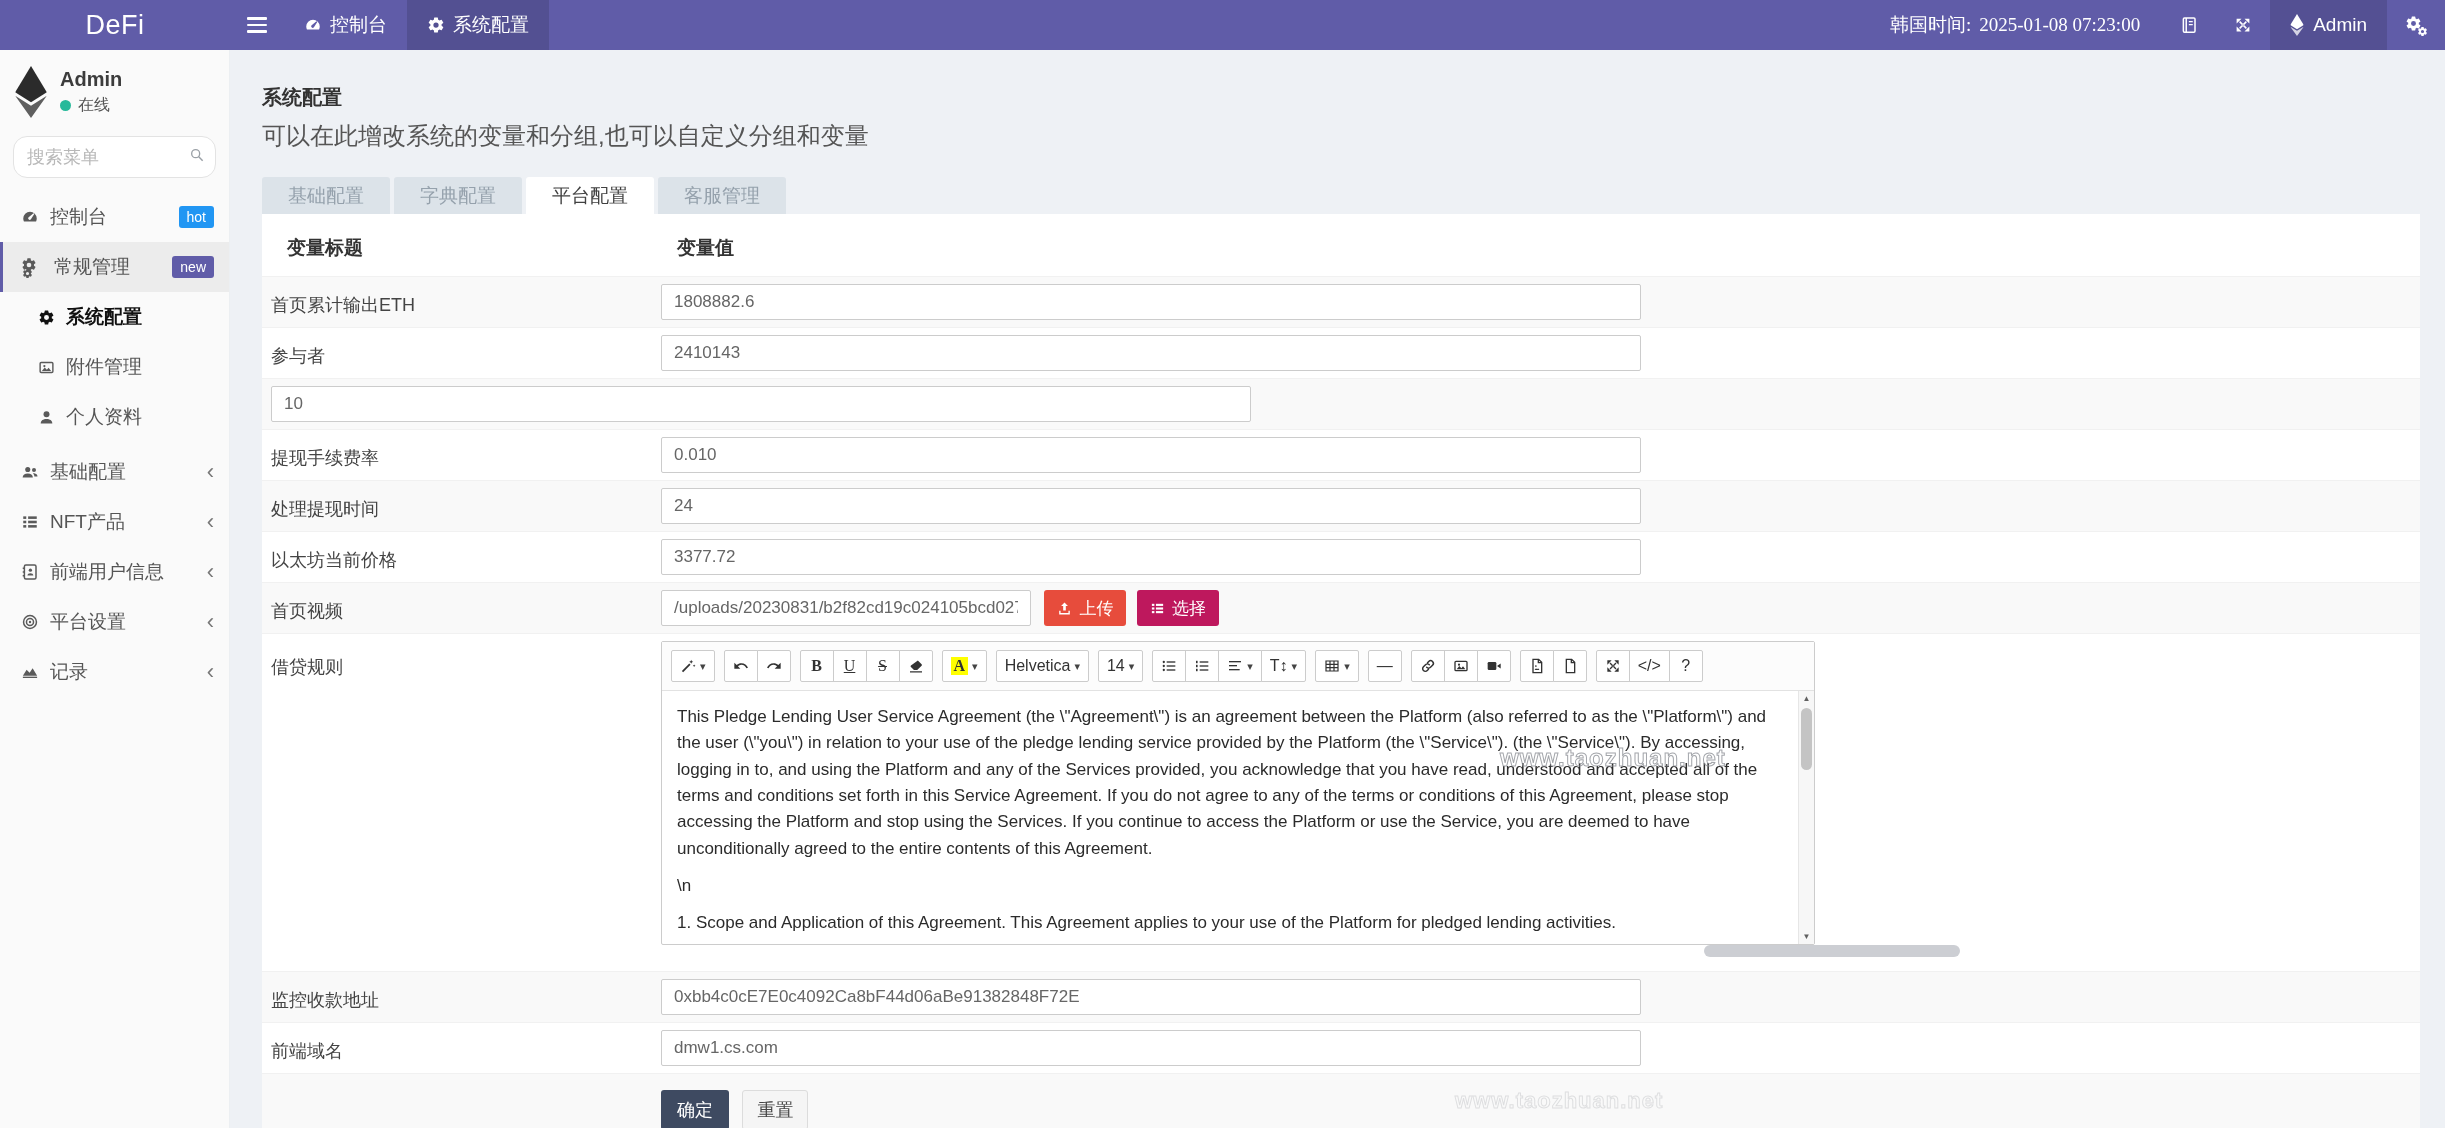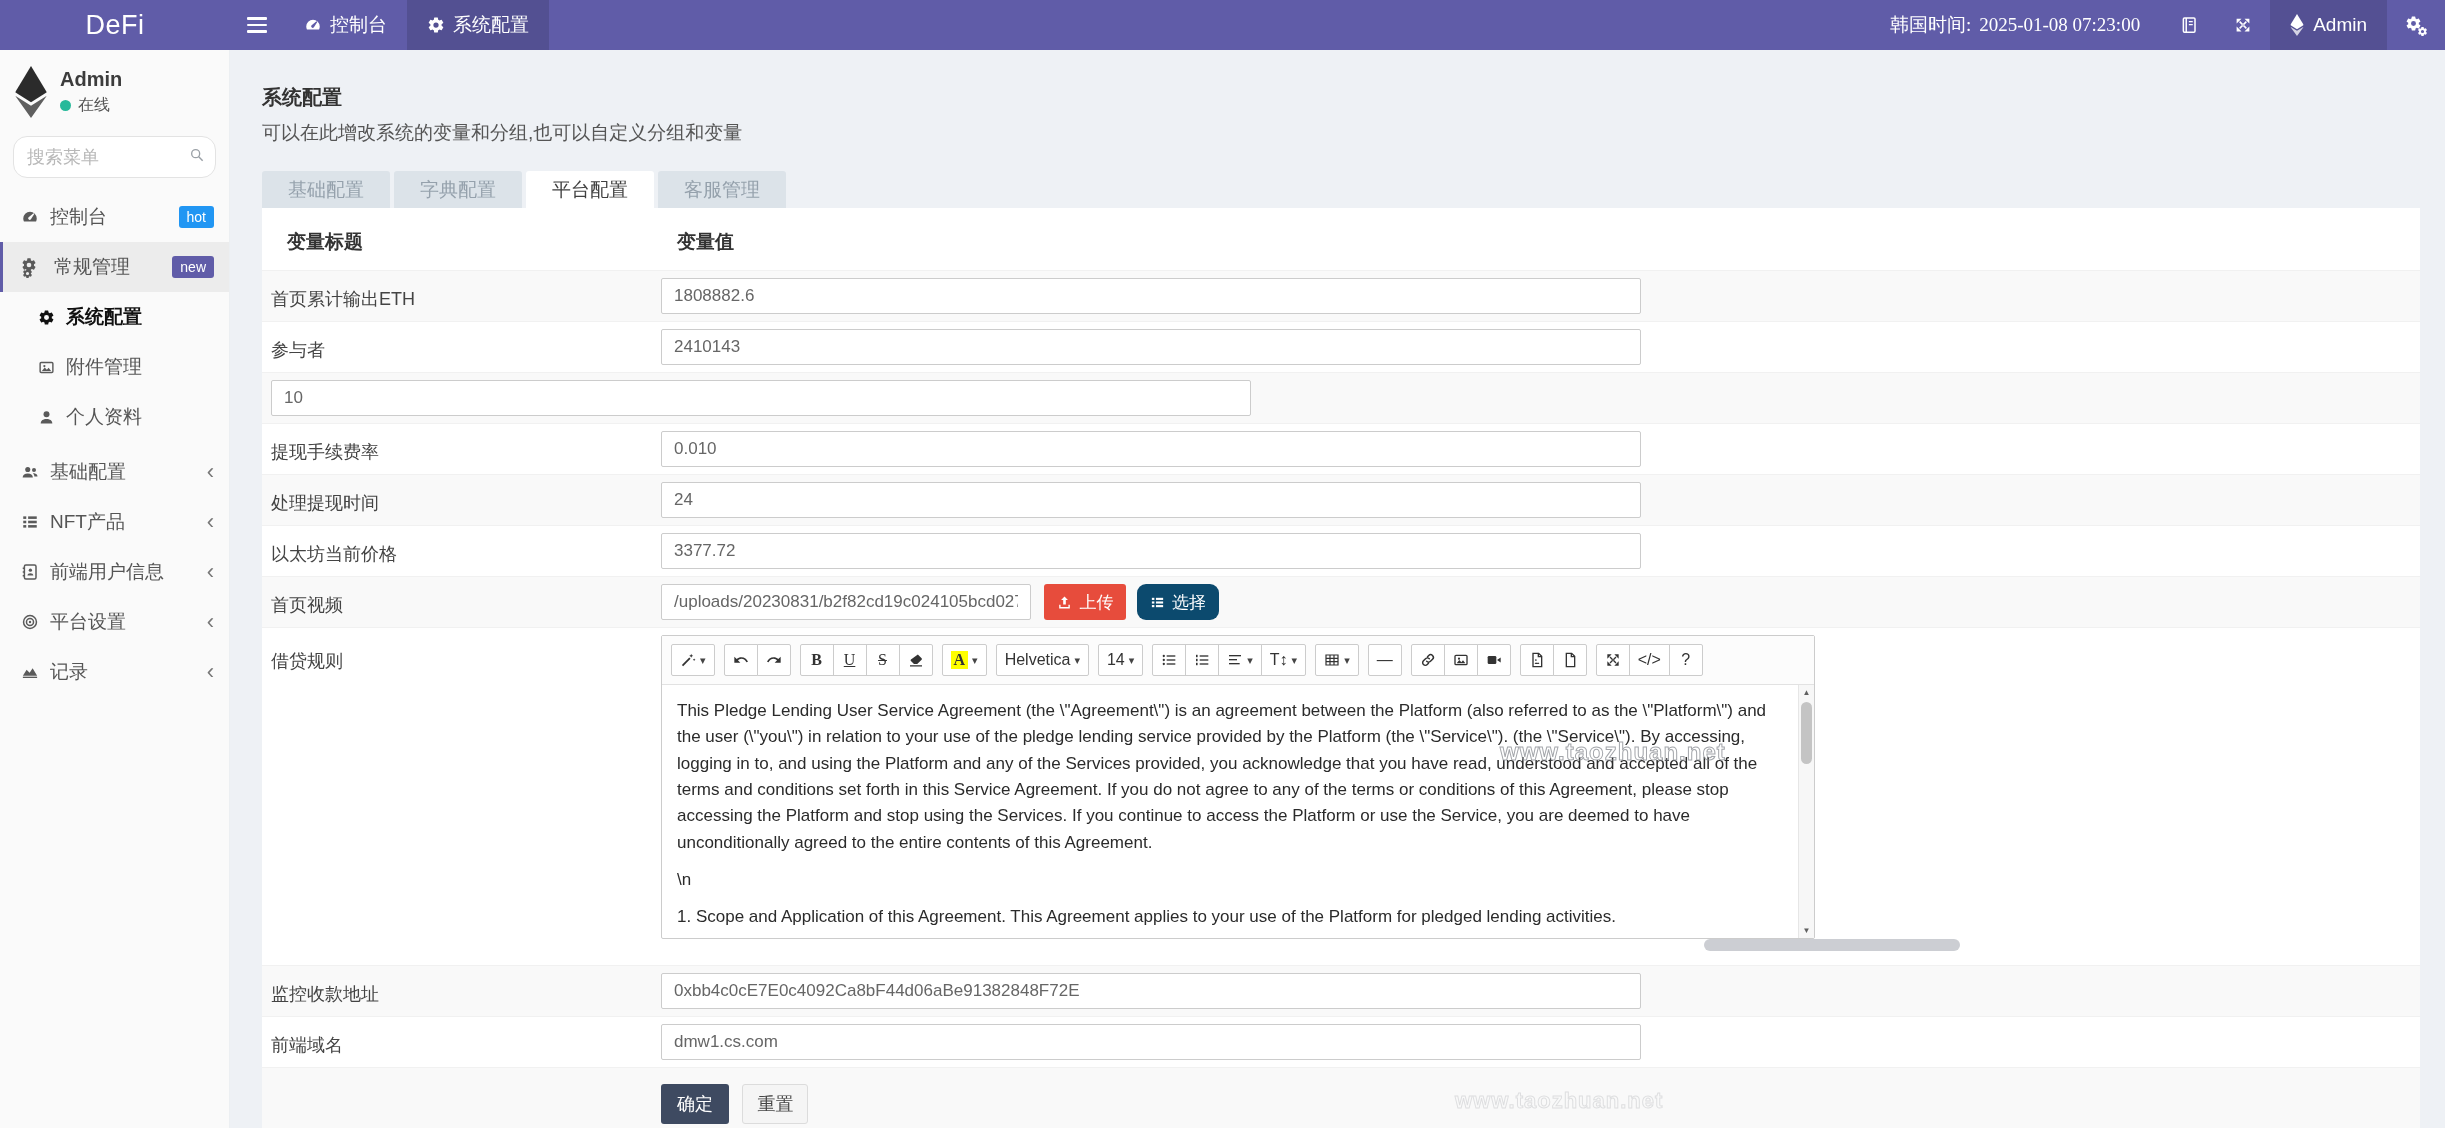--- a/index.html
+++ b/index.html
@@ -42,37 +42,37 @@
   .m-parent-open { background:#ececec; border-left:3px solid #605ca8; padding-left:18px; }
   .m-sub { padding-left:38px; }
   .m-sub svg { width:17px; height:17px; }
   .m-sub.active { font-weight:bold; color:#111; }
   .m-sub.active svg { color:#111; }
   .chev { color:#777; font-size:22px; line-height:1; }
 
   
   .content { position:absolute; left:230px; top:50px; width:2215px; height:1078px; background:#eef1f5; padding:34px 25px 0 32px; }
   .page-title { font-size:20px; font-weight:bold; color:#333; }
-  .page-sub { margin-top:9px; font-size:19px; color:#555; }
+  .page-sub { margin-top:9px; font-size:24px; color:#555; }
   .tabs { margin-top:25px; display:flex; }
   .tab { height:37px; line-height:37px; padding:0 26px; margin-right:4px; background:#dce3e9; color:#95a1ac; font-size:19px; border-radius:3px 3px 0 0; cursor:pointer; }
   .tab.active { background:#fff; color:#404040; }
   .panel { background:#fff; width:2158px; min-height:912px; padding-bottom:4px; }
 
   .thead { display:flex; padding:21px 25px 15px; font-size:19px; font-weight:bold; color:#333; }
   .thead .c1 { width:390px; }
   .row { display:flex; padding:7px 9px; border-top:1px solid #f1f1f1; min-height:50px; }
   .row.stripe { background:#f9f9f9; }
   .row .c1 { width:390px; font-size:18px; color:#444; padding-top:9px; }
   .row .c2 { flex:1; position:relative; }
   .txt { height:36px; width:980px; border:1px solid #ccc; border-radius:2px; background:#fff; padding:0 12px; font-size:17px; color:#666; font-family:inherit; }
   .txt.short { width:370px; }
   .btn { display:inline-flex; align-items:center; gap:7px; height:36px; padding:0 13px; border:none; border-radius:3px; color:#fff; font-size:17px; cursor:pointer; font-family:inherit; vertical-align:top; }
   .btn-red { background:#e74c3c; }
-  .btn-dark { background:#0c4a6e;border-radius:9px; }
+  .btn-dark { background:#be185d; }
   .btn-primary { background:#3e4a61; height:40px; padding:0 16px; font-size:18px; }
   .btn-default { background:#f5f5f5; border:1px solid #dcdcdc; color:#444; height:40px; padding:0 14px; font-size:18px; }
   .row.actions { padding:16px 9px 26px; }
   .row.actions .c1 { width:390px; }
 
   
   .note { width:1154px; border:1px solid #ccc; border-radius:2px; background:#fff; }
   .note-toolbar { padding:8px 9px 6px; border-bottom:1px solid #e2e2e2; background:#fcfcfc; display:flex; flex-wrap:wrap; }
   .tb-group { display:flex; margin-right:9px; margin-bottom:2px; }
   .tb-btn { display:inline-flex; align-items:center; justify-content:center; gap:4px; min-width:34px; height:32px; padding:0 8px; background:#fff; border:1px solid #ccc; color:#333; font-size:16px; cursor:pointer; margin-left:-1px; }

